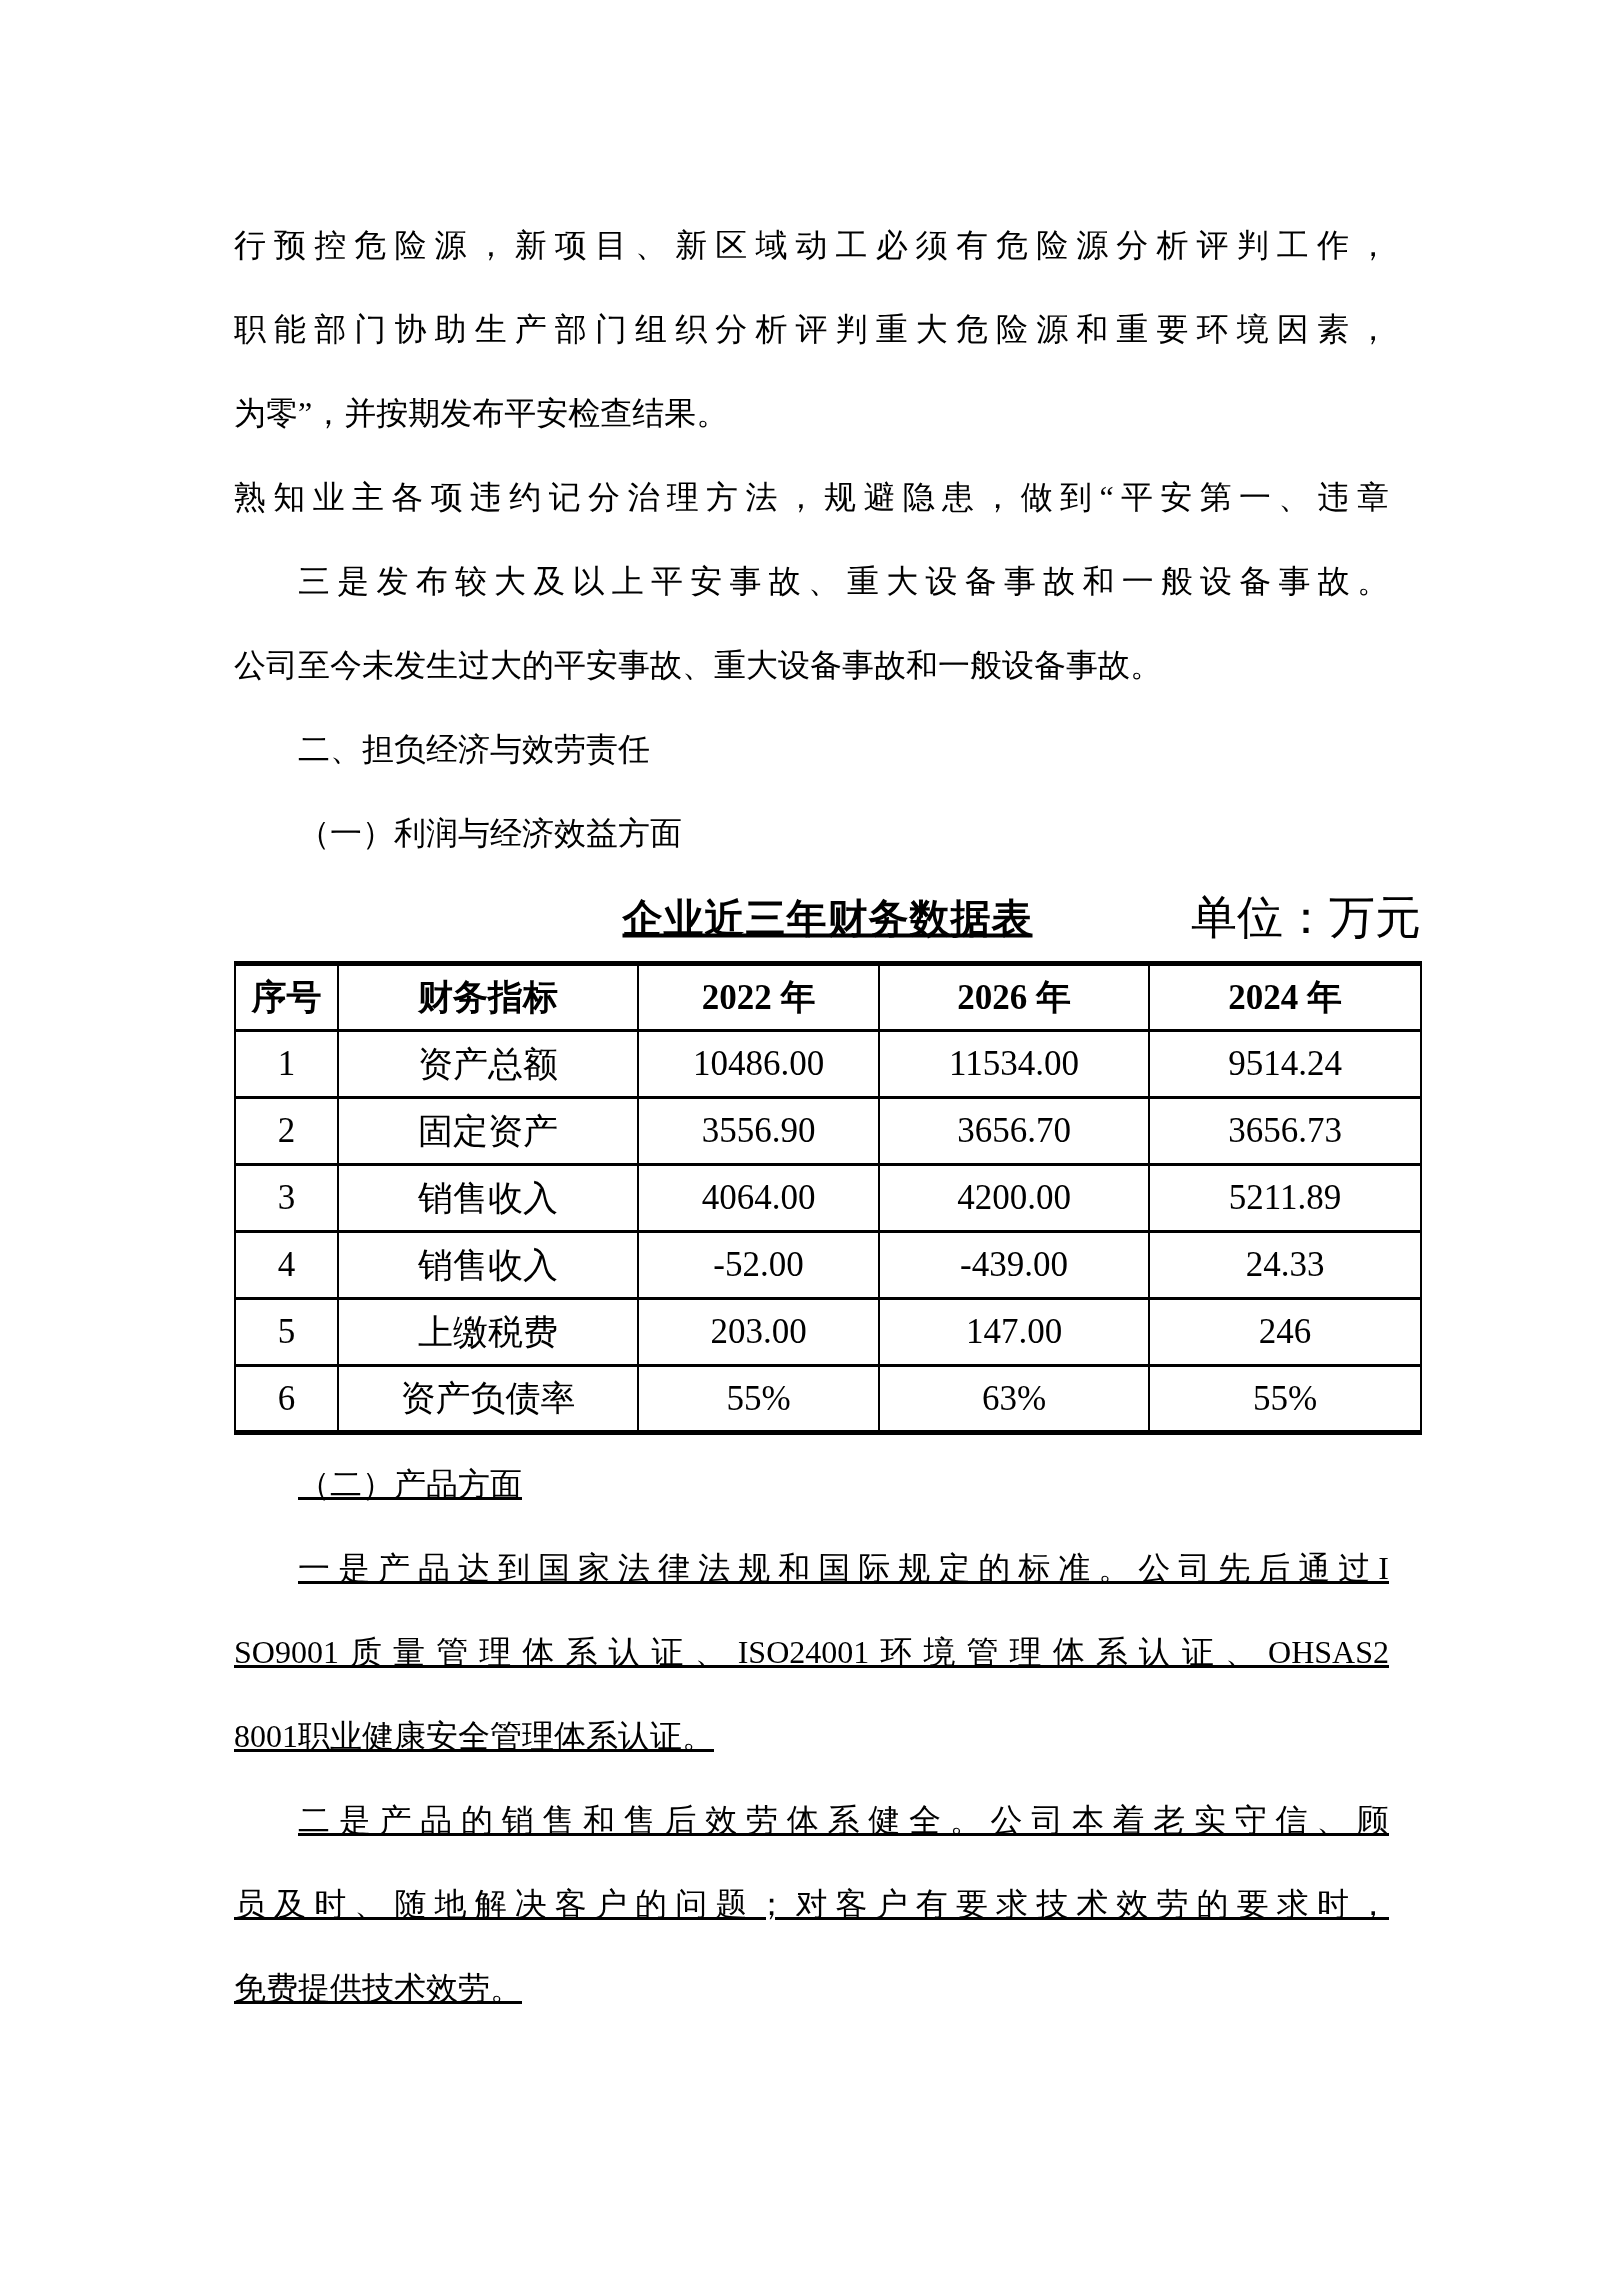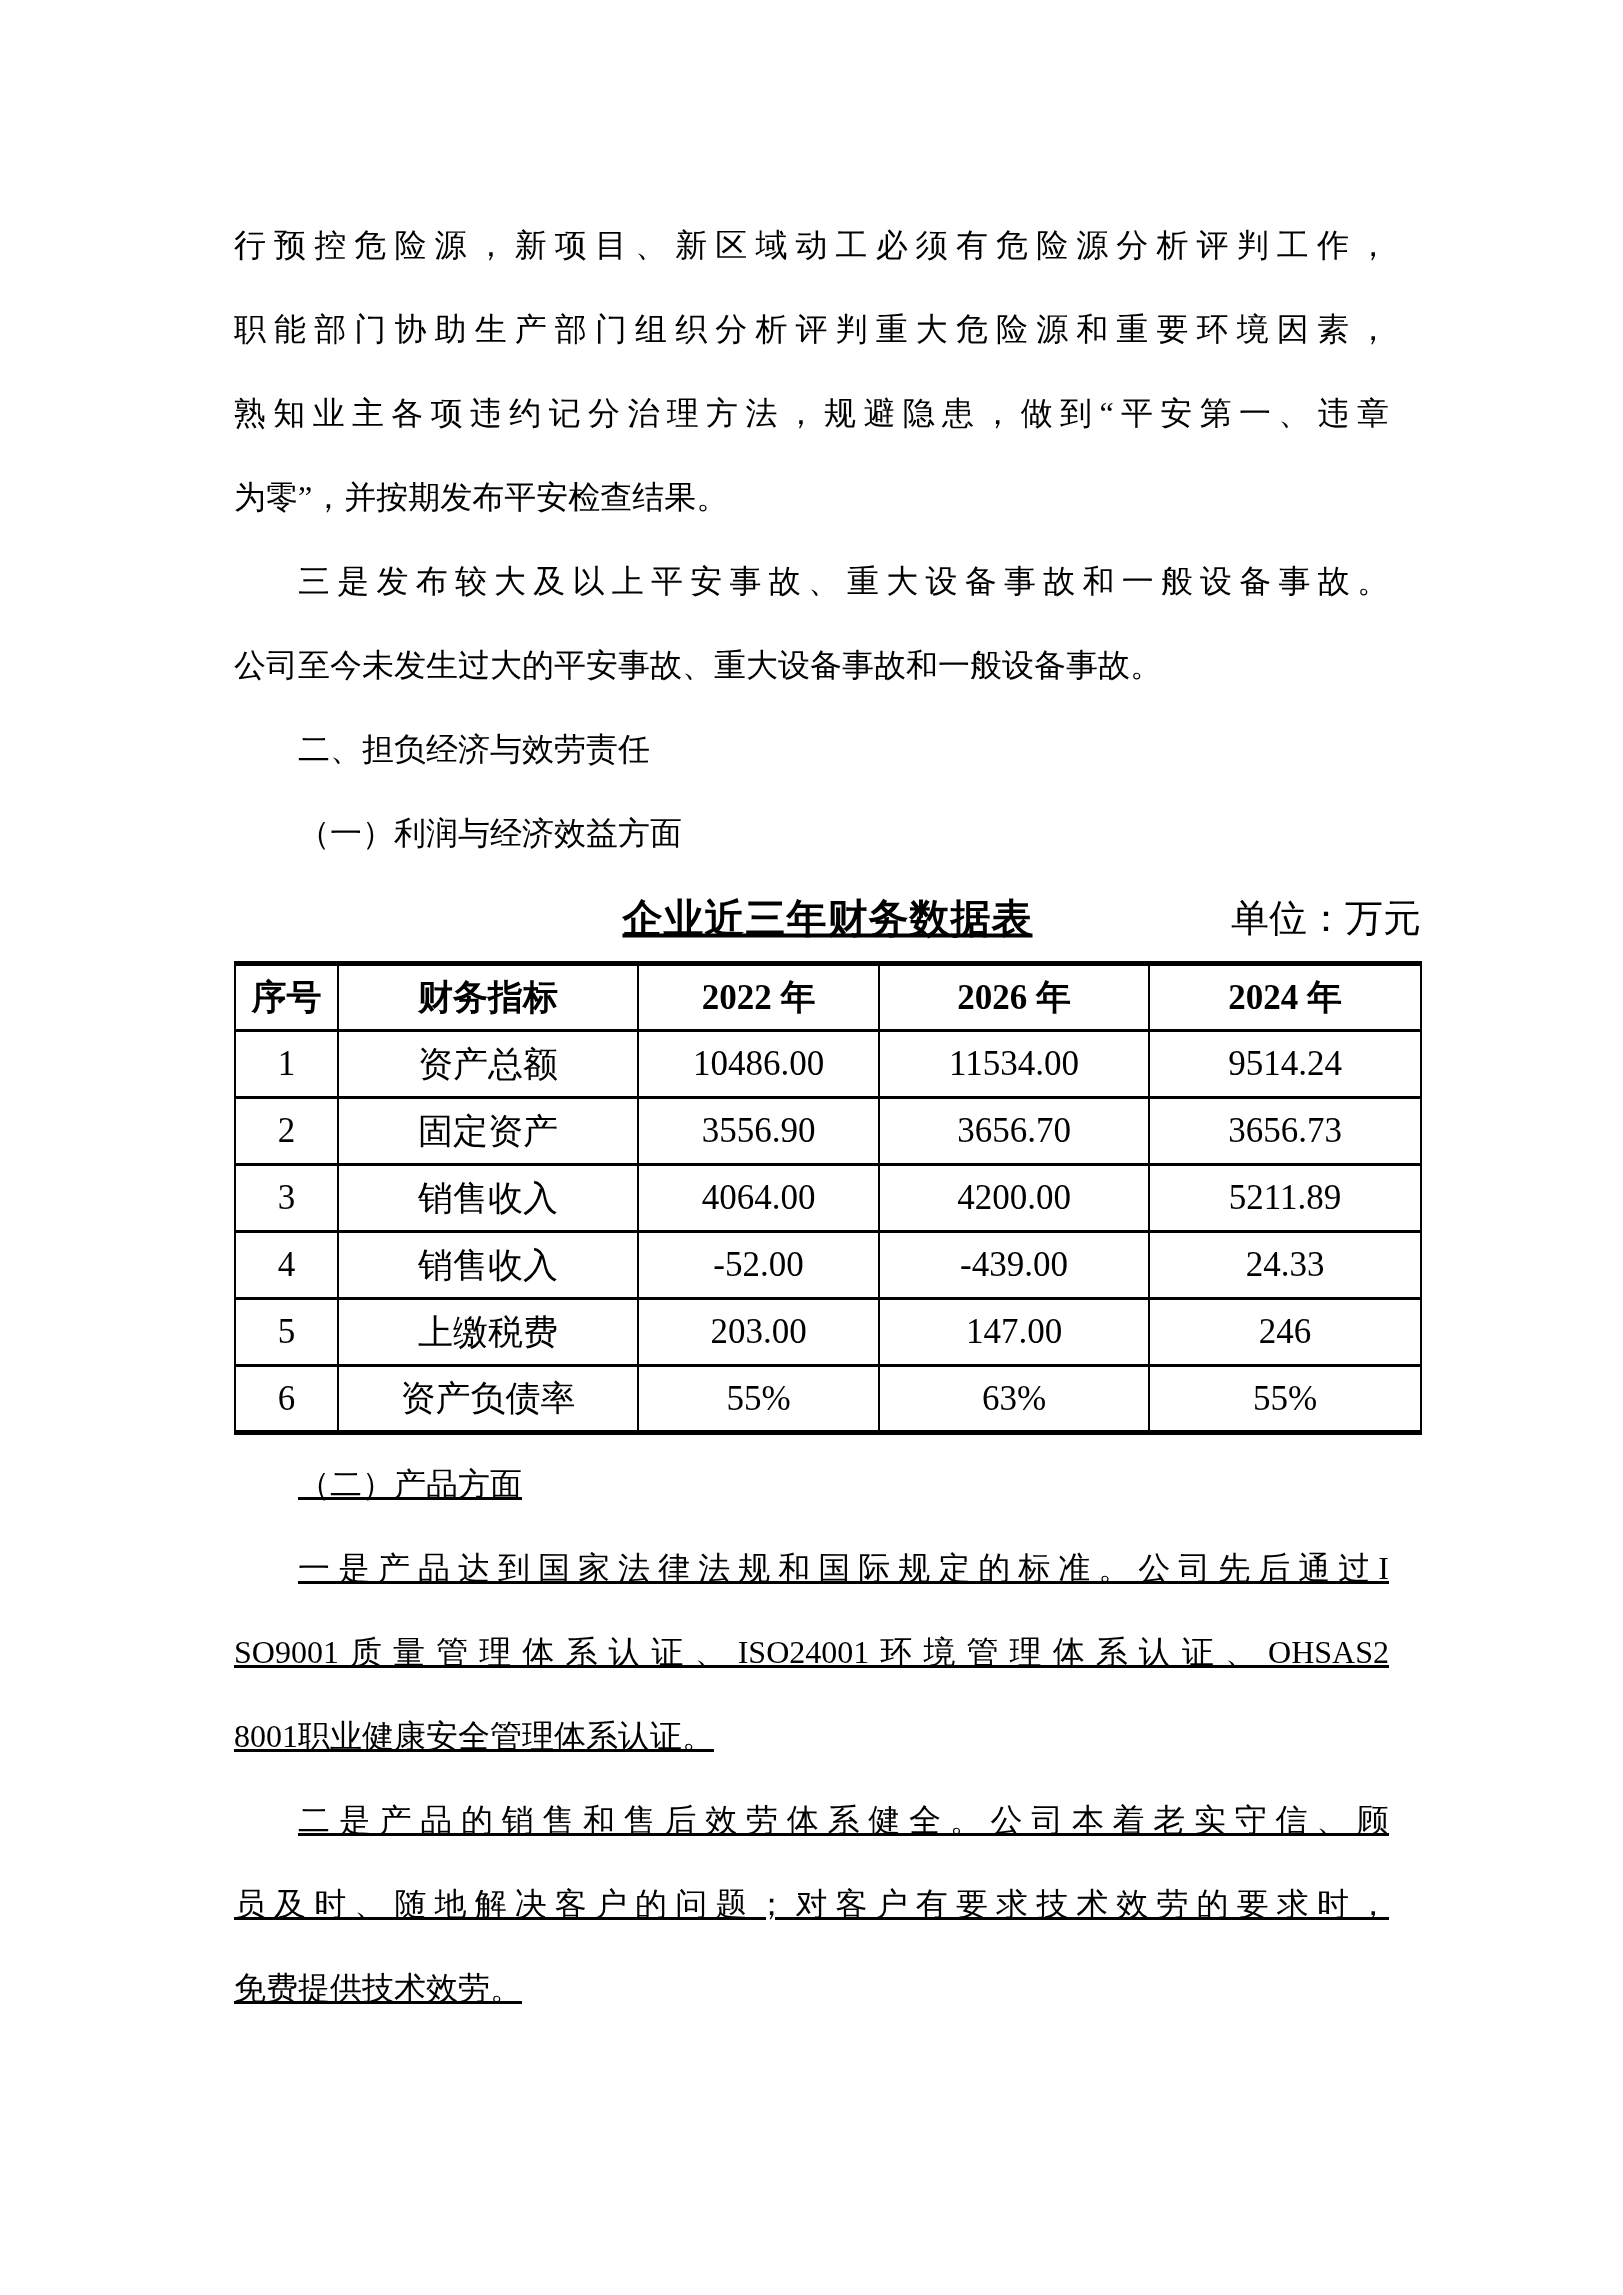--- a/index.html
+++ b/index.html
@@ -42,21 +42,21 @@
     font-weight: bold;
     font-size: 40px;
     letter-spacing: 1px;
     text-decoration: underline;
   }
   .caption-unit {
     position: absolute;
     right: 0;
     top: 50%;
     transform: translateY(-50%);
-    font-size: 38px;
+    font-size: 46px;
   }
 
   table.fin {
     border-collapse: collapse;
     table-layout: fixed;
     width: 1187px;
     border: 2px solid #000;
     border-top: 5.4px solid #000;
     border-bottom: 5.4px solid #000;
   }
@@ -76,22 +76,22 @@
   .bottom-lines { margin-top: 6.9px; text-decoration: underline; }
 </style>
 </head>
 <body>
 
 <div class="page">
   <div class="content">
 
     <div class="line stretch">行预控危险源，新项目、新区域动工必须有危险源分析评判工作，</div>
     <div class="line stretch">职能部门协助生产部门组织分析评判重大危险源和重要环境因素，</div>
+    <div class="line">为零”，并按期发布平安检查结果。</div>
     <div class="line stretch">熟知业主各项违约记分治理方法，规避隐患，做到“平安第一、违章</div>
-    <div class="line">为零”，并按期发布平安检查结果。</div>
     <div class="line stretch indent">三是发布较大及以上平安事故、重大设备事故和一般设备事故。</div>
     <div class="line">公司至今未发生过大的平安事故、重大设备事故和一般设备事故。</div>
     <div class="line indent">二、担负经济与效劳责任</div>
     <div class="line indent">（一）利润与经济效益方面</div>
 
     <div class="table-caption">
       <div class="caption-title">企业近三年财务数据表</div>
       <div class="caption-unit">单位：万元</div>
     </div>
 

